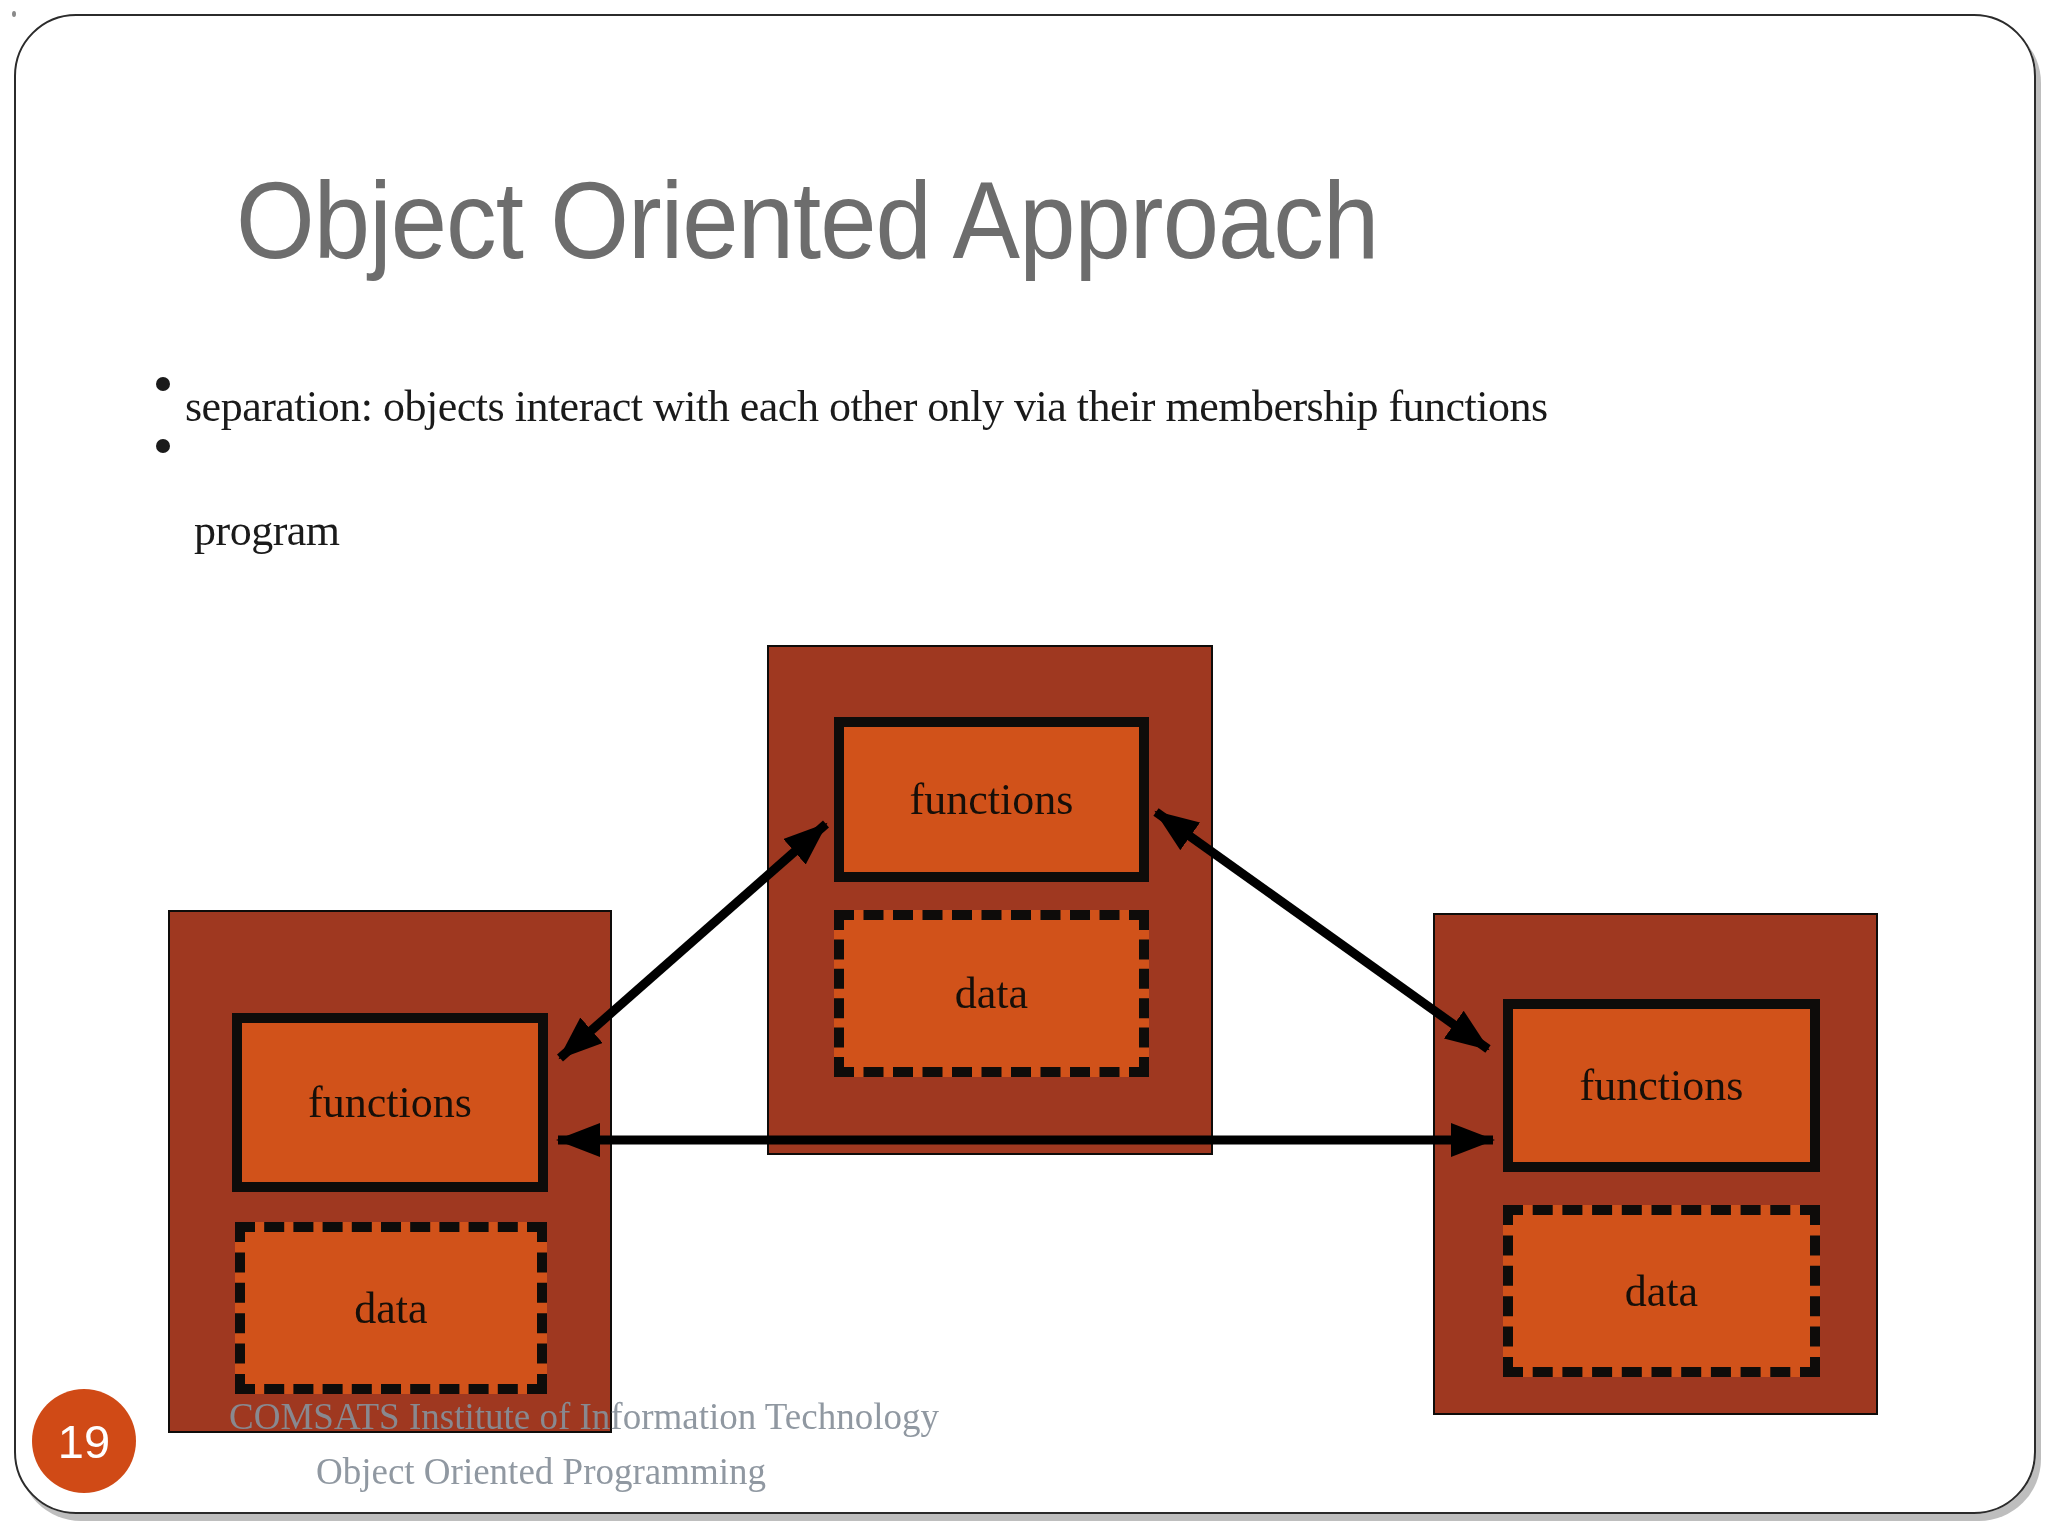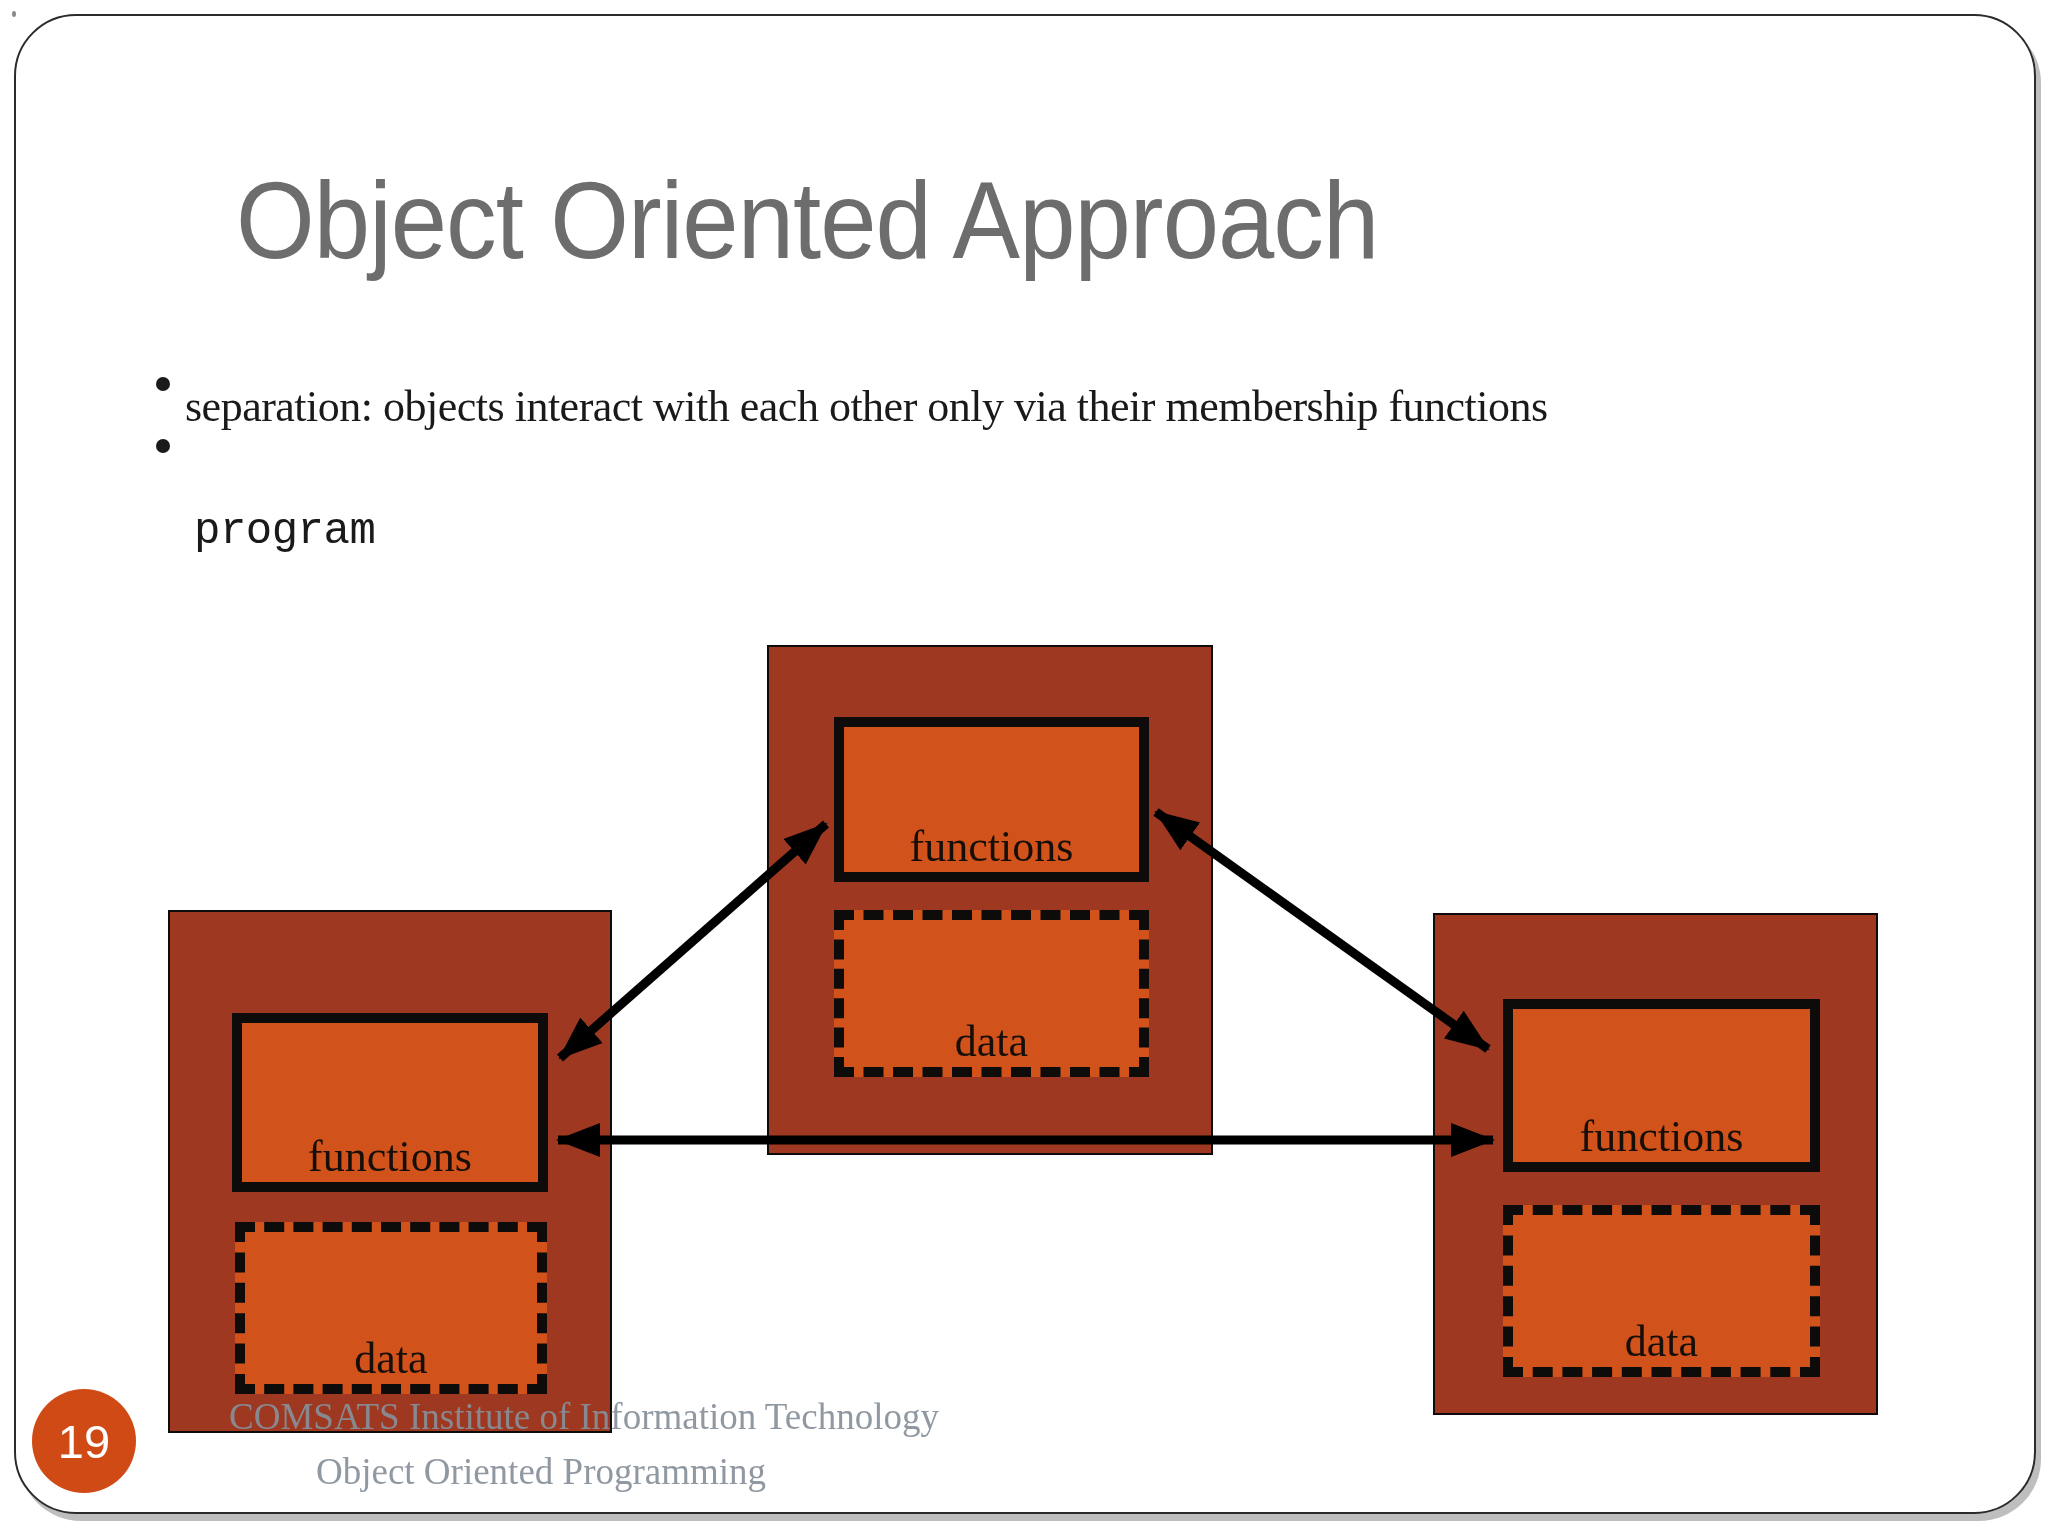--- a/index.html
+++ b/index.html
@@ -44,37 +44,37 @@
   .dot2{left:156px;top:439px;}
   .bullet-line{
     position:absolute;margin:0;
     font-size:44px;line-height:52px;
     color:var(--body_text,#1a1a1a);
     letter-spacing:-.5px;
     white-space:nowrap;
   }
   .bl1{left:185px;top:381px;}
   .bl2{left:185px;top:443px;}
-  .bl3{left:194px;top:505px;font-family:Liberation Mono, monospace;}
+  .bl3{left:194px;top:505px;}
   .em-italic{}
   
   .obj{
     position:absolute;
     background:var(--object_fill,#9f3820);
     border:2px solid var(--box_outline,#111);
     box-sizing:border-box;
     z-index:2;
   }
   .obj-left  {left:168px; top:910px; width:444px; height:523px;}
   .obj-center{left:767px; top:645px; width:446px; height:510px;}
   .obj-right {left:1433px;top:913px; width:445px; height:502px;}
   .inner{
     position:absolute;box-sizing:border-box;
     background:var(--inner_fill,#d1521a);
-    display:flex;align-items:flex-end;justify-content:center;
+    display:flex;align-items:center;justify-content:center;
     font-size:44px;color:#160f09;
   }
   .fn{border:10px solid var(--box_outline,#111);}
   .dt{border:10px dashed var(--box_outline,#111);}
   .obj-left   .fn{left:62px;top:101px;width:316px;height:179px;}
   .obj-left   .dt{left:65px;top:310px;width:312px;height:172px;}
   .obj-center .fn{left:65px;top:70px; width:315px;height:165px;}
   .obj-center .dt{left:65px;top:263px;width:315px;height:167px;}
   .obj-right  .fn{left:68px;top:84px; width:317px;height:173px;}
   .obj-right  .dt{left:68px;top:290px;width:317px;height:172px;}

